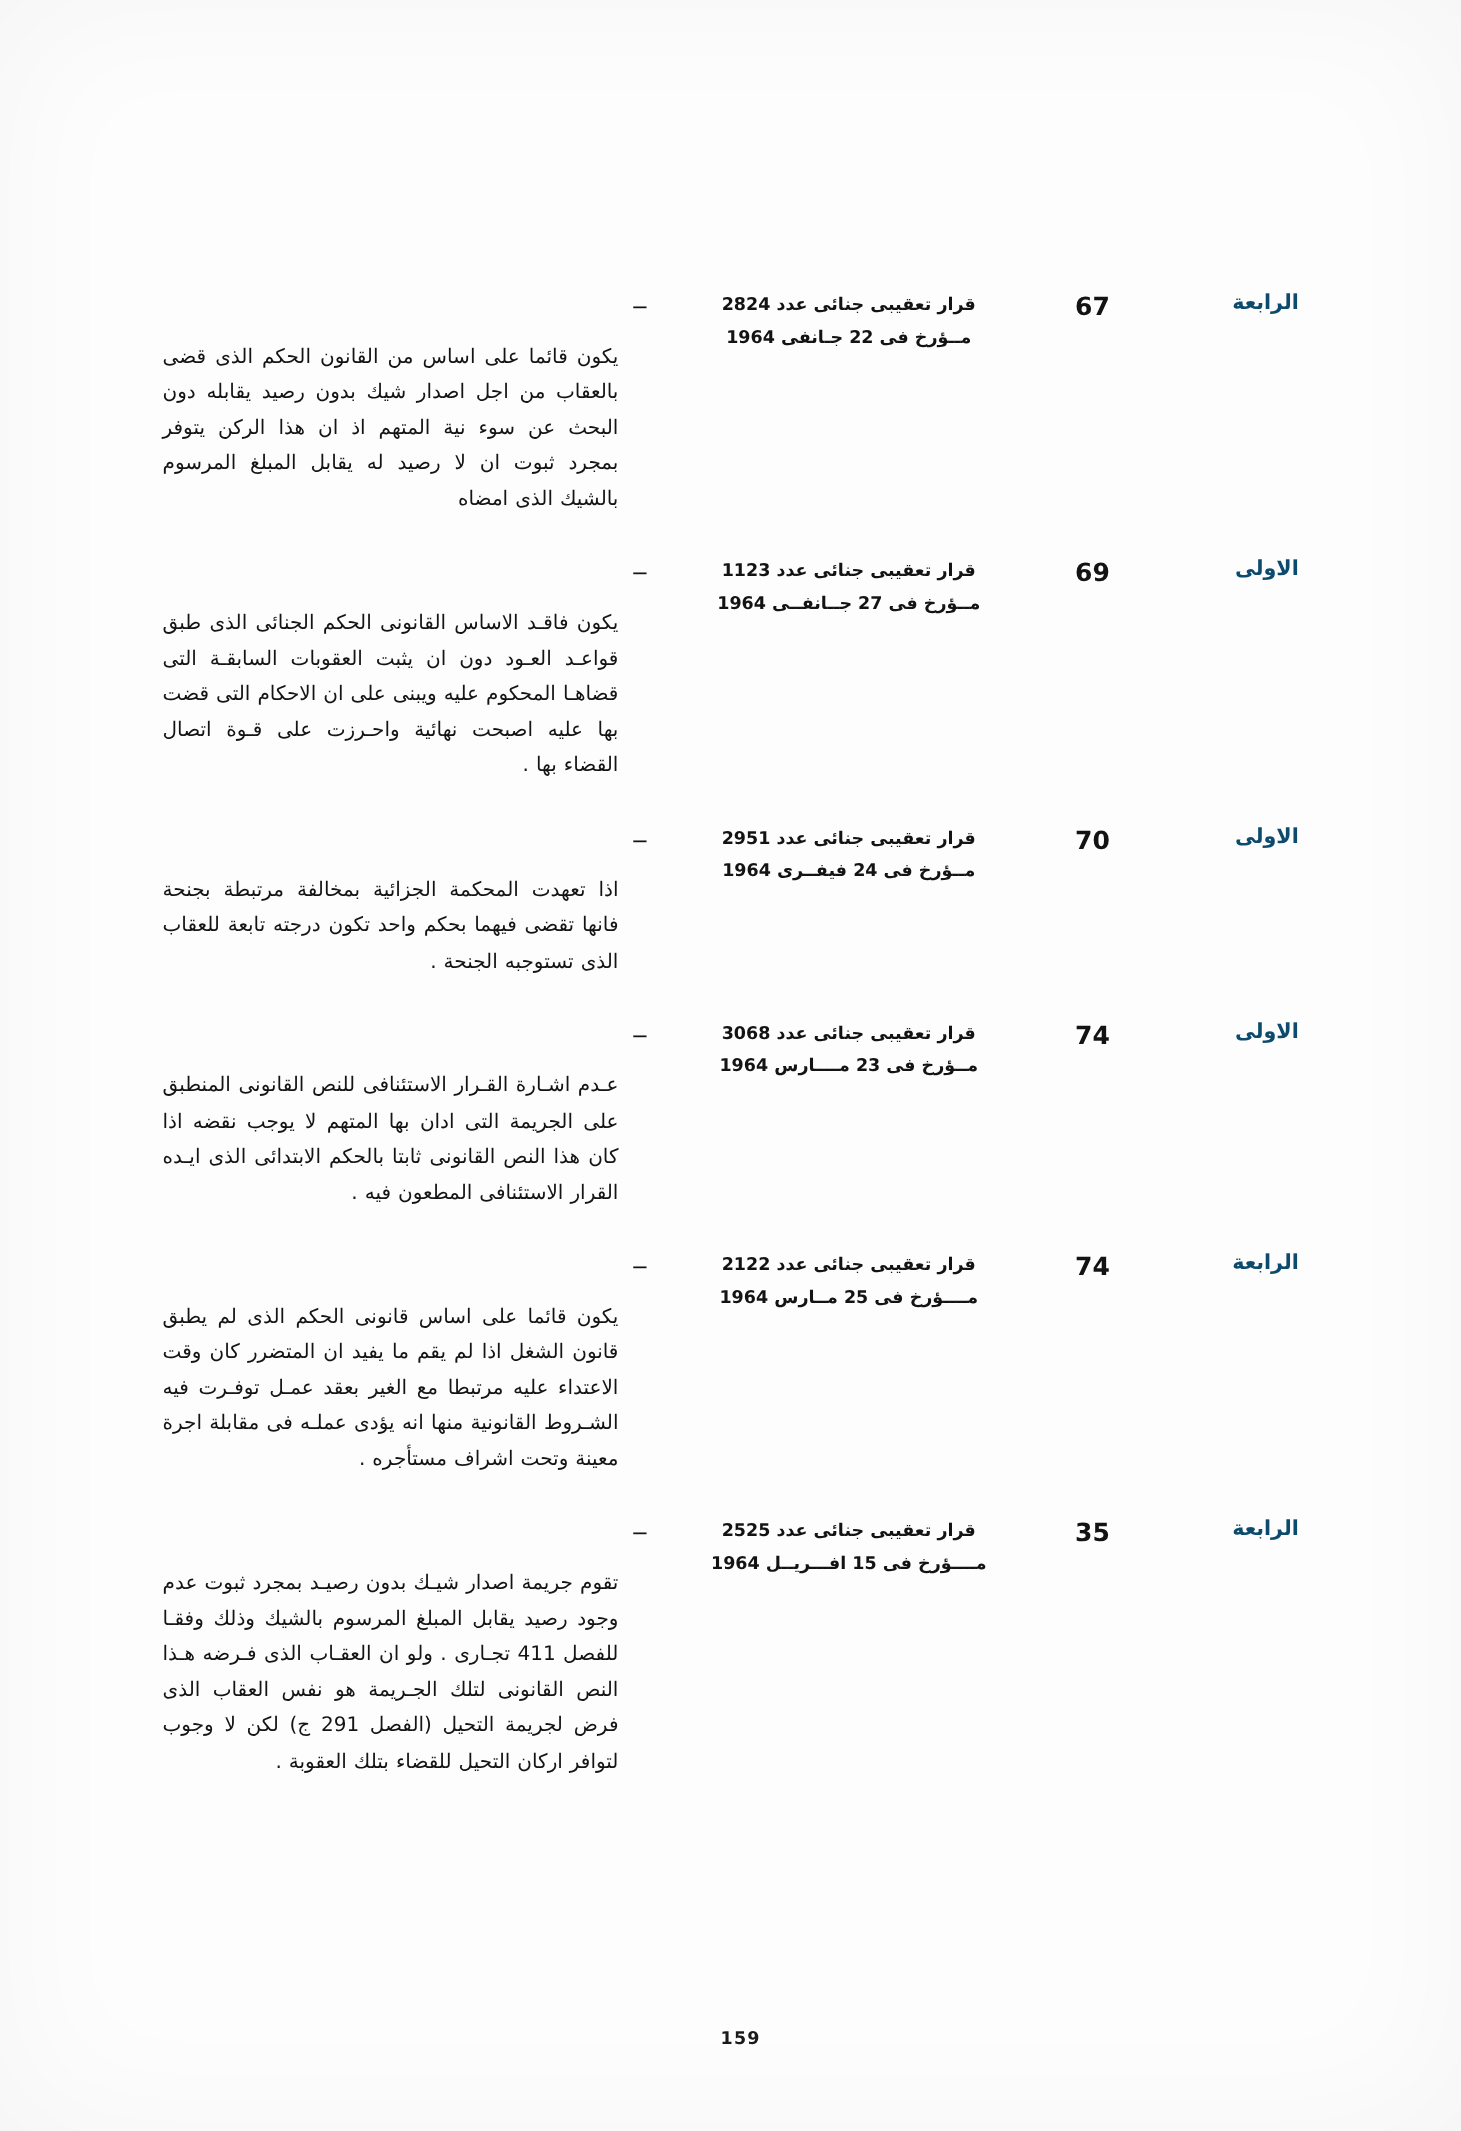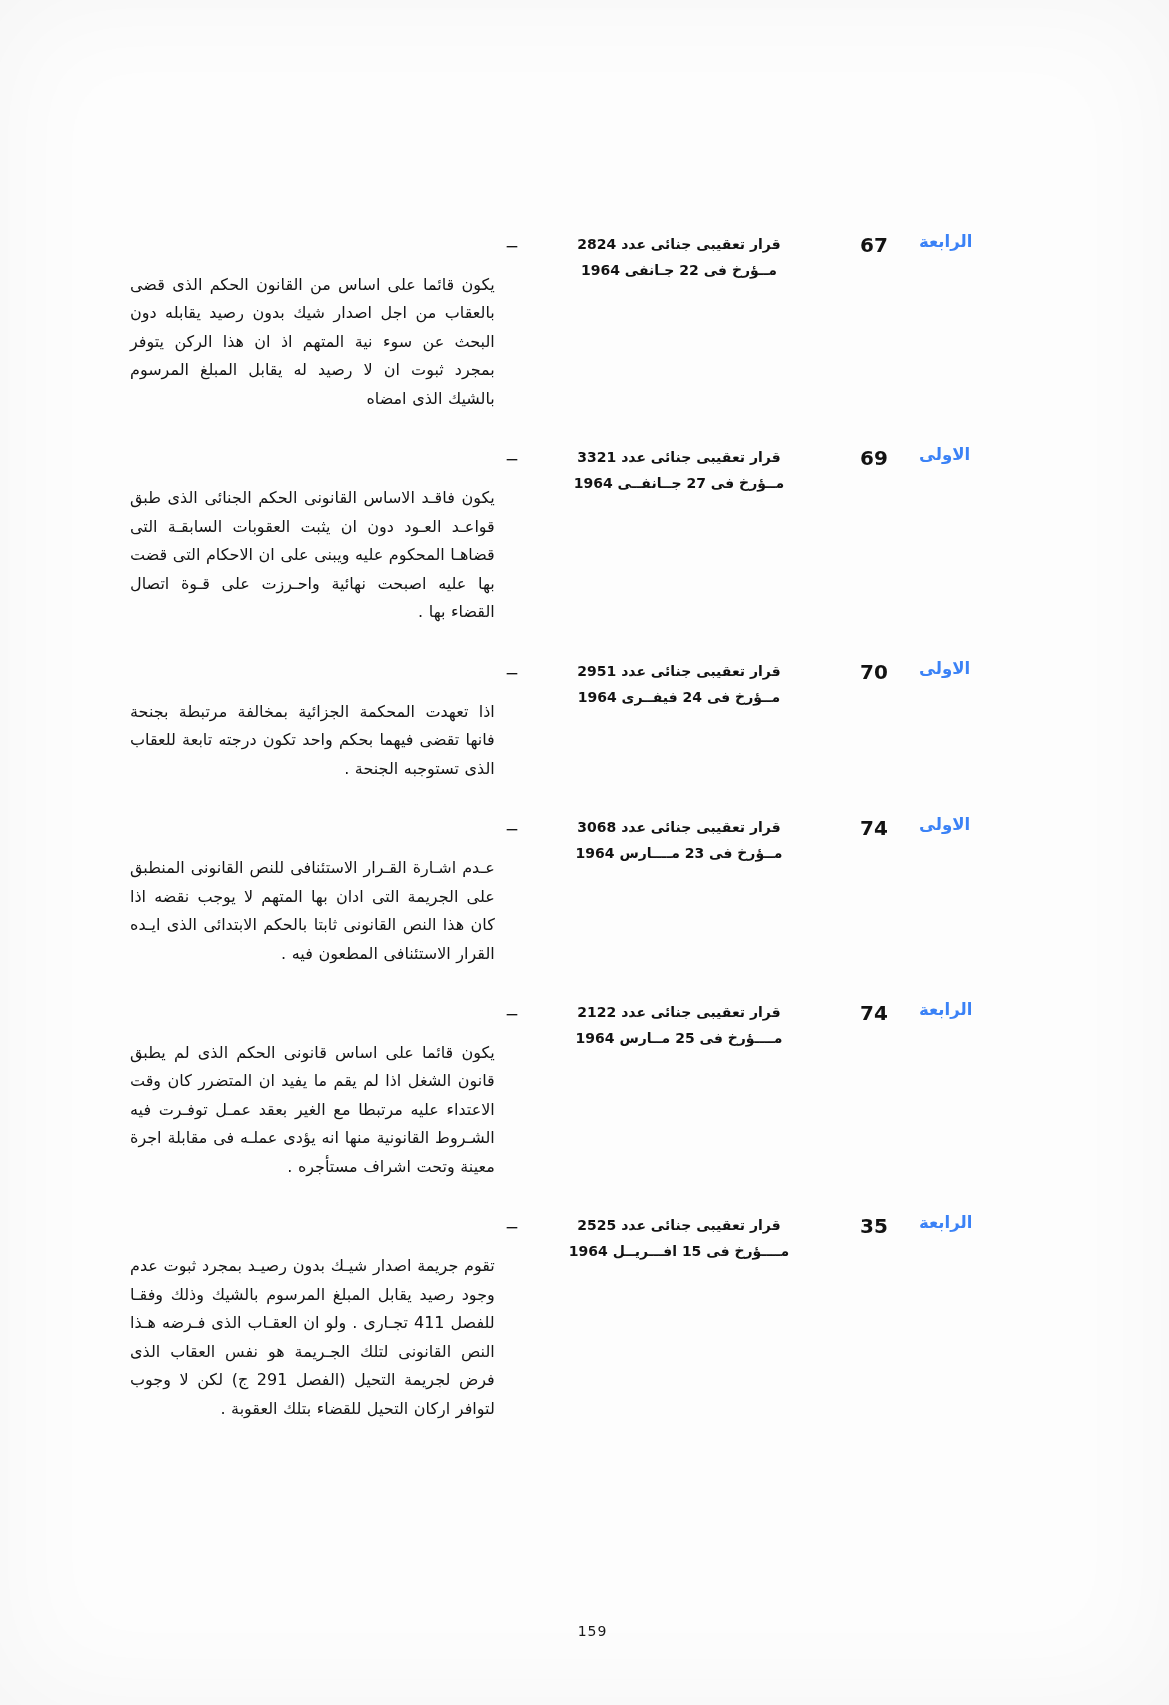--- a/index.html
+++ b/index.html
@@ -39,26 +39,26 @@
     width: 100%;
     border-collapse: collapse;
     direction: rtl;
   }
   table.entries td {
     vertical-align: top;
     padding: 0 0 30px 0;
   }
   .col-order {
     width: 120px;
-    text-align: left;
+    text-align: right;
     font-size: 16.5px;
     font-weight: bold;
     letter-spacing: 0.3px;
     padding-top: 2px !important;
-    color: #3b82f6;
+    color: #0c4a6e;
   }
   .col-page {
     width: 90px;
     text-align: center;
     font-size: 20px;
     font-weight: bold;
     padding-top: 3px !important;
     color: #131313;
   }
   .col-ref {
@@ -104,20 +104,21 @@
   }
   .page-number {
     position: absolute;
     bottom: 6px;
     left: 16px;
     right: 0;
     text-align: center;
     font-size: 14px;
     letter-spacing: 1px;
     color: #1a1a1a;
+    font-weight: bold;
   }
 </style>
 </head>
 <body>
 
 <div class="page">
   <div class="sheet">
     <table class="entries">
       <tbody>
 
@@ -133,21 +134,21 @@
               <span class="dash">−</span>
               <div class="body-text">يكون قائما على اساس من القانون الحكم الذى قضى بالعقاب من اجل اصدار شيك بدون رصيد يقابله دون البحث عن سوء نية المتهم اذ ان هذا الركن يتوفر بمجرد ثبوت ان لا رصيد له يقابل المبلغ المرسوم بالشيك الذى امضاه</div>
             </div>
           </td>
         </tr>
 
         <tr>
           <td class="col-order">الاولى</td>
           <td class="col-page">69</td>
           <td class="col-ref">
-            <span class="ref-line">قرار تعقيبى جنائى عدد 3321</span>
+            <span class="ref-line">قرار تعقيبى جنائى عدد 1123</span>
             <span class="ref-line">مــؤرخ فى 27 جــانفــى 1964</span>
           </td>
           <td class="col-text">
             <div class="text-row">
               <span class="dash">−</span>
               <div class="body-text">يكون فاقـد الاساس القانونى الحكم الجنائى الذى طبق قواعـد العـود دون ان يثبت العقوبات السابقـة التى قضاهـا المحكوم عليه ويبنى على ان الاحكام التى قضت بها عليه اصبحت نهائية واحـرزت على قـوة اتصال القضاء بها .</div>
             </div>
           </td>
         </tr>
 

